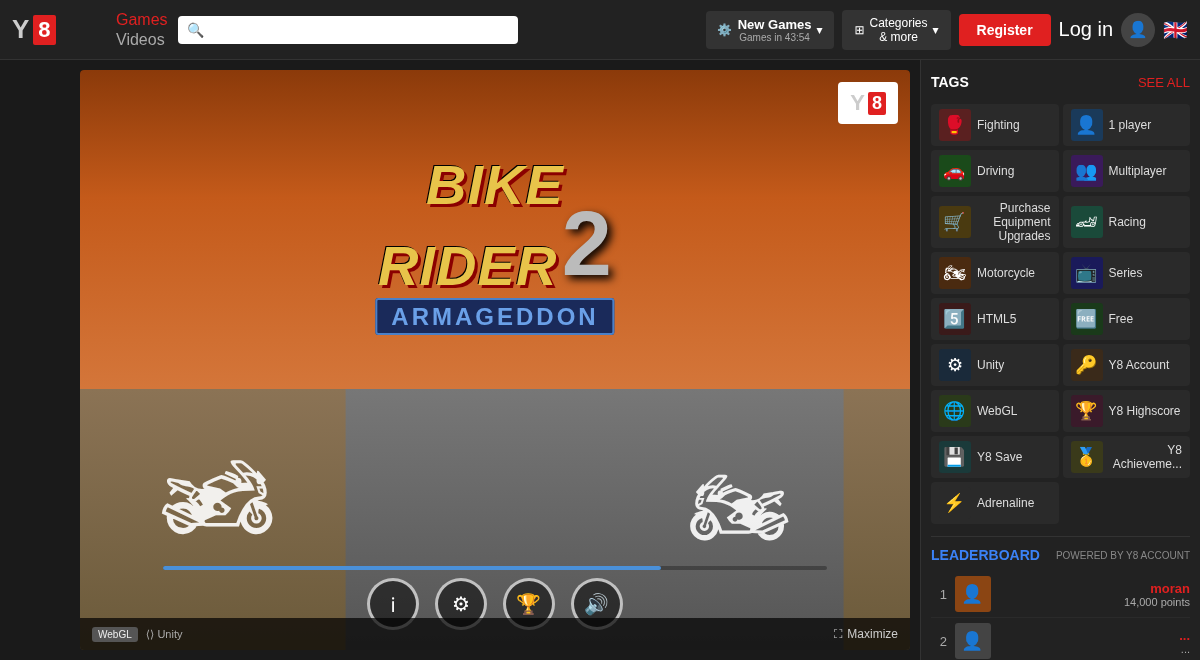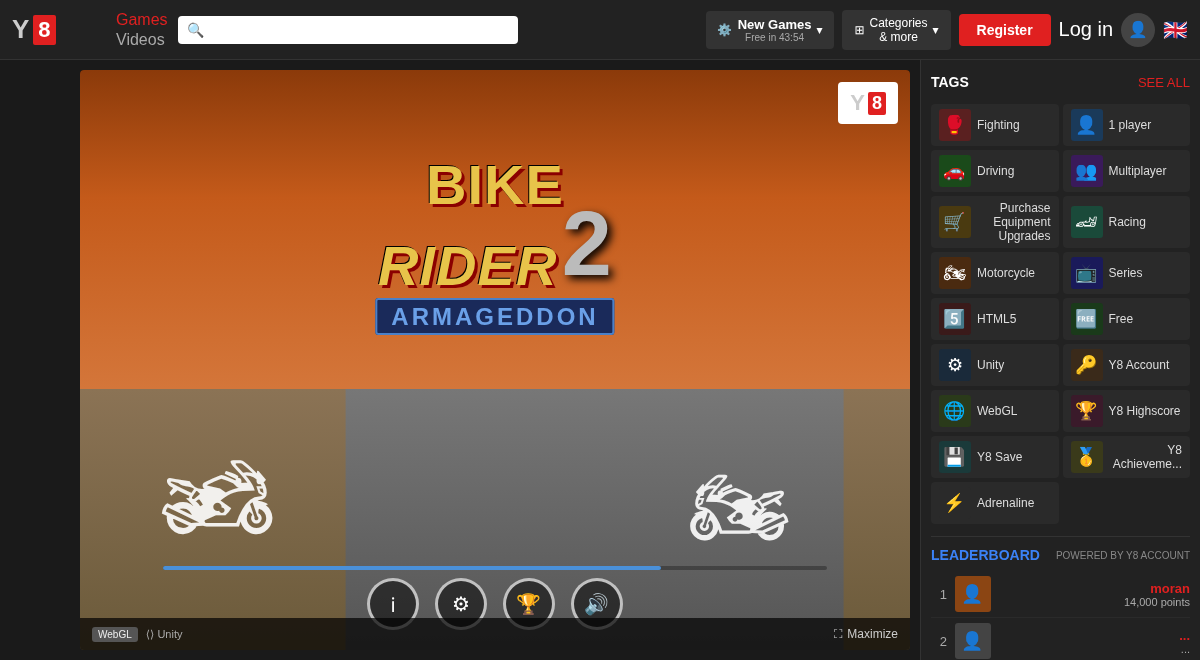--- a/index.html
+++ b/index.html
@@ -417,21 +417,21 @@
     <a class="nav-link videos">Videos</a>
   </div>
   <div class="search-bar">
     <span class="search-icon-svg">🔍</span>
   </div>
   <div class="header-controls">
     <button class="new-games-btn">
       <span>⚙️</span>
       <div>
         <div class="title">New Games</div>
-        <div class="subtitle">Free in 43:54</div>
+        <div class="subtitle">Games in 43:54</div>
       </div>
       <span>▾</span>
     </button>
     <button class="categories-btn">
       <span>⊞</span>
       <div>
         <div class="title">Categories</div>
         <div class="subtitle">&amp; more</div>
       </div>
       <span>▾</span>
@@ -454,21 +454,21 @@
         </div>
 
         <div class="y8-logo-overlay">
           <span class="y8-overlay-v">Y</span>
           <span class="y8-overlay-8">8</span>
         </div>
 
         <div class="game-title-overlay">
           <div style="position:relative; display:inline-block;">
             <div style="line-height:1;">
-              <span style="font-size:56px; font-weight:900; color:#e8c44a; text-shadow: 3px 3px 0 #8B0000, -1px -1px 0 #000; letter-spacing:1px;">BIKE</span>
+              <span style="font-size:56px; font-weight:900; color:#e8c44a; text-shadow: 3px 3px 0 #8B0000, -1px -1px 0 #000; font-style:italic; letter-spacing:1px;">BIKE</span>
             </div>
             <div style="line-height:1; margin-top:-4px;">
               <span style="font-size:56px; font-weight:900; color:#e8c44a; text-shadow: 3px 3px 0 #8B0000, -1px -1px 0 #000; font-style:italic; letter-spacing:1px;">RIDER</span>
               <span style="font-size:90px; font-weight:900; color:#bbb; text-shadow: 4px 4px 8px #000; position:relative; top:-10px;">2</span>
             </div>
             <div style="margin-top:4px;">
               <span style="font-size:24px; font-weight:bold; color:#6aa0e8; background:#1a2a5a; border:2px solid #4a80c8; padding:3px 14px; border-radius:3px; letter-spacing:3px;">ARMAGEDDON</span>
             </div>
           </div>
         </div>

